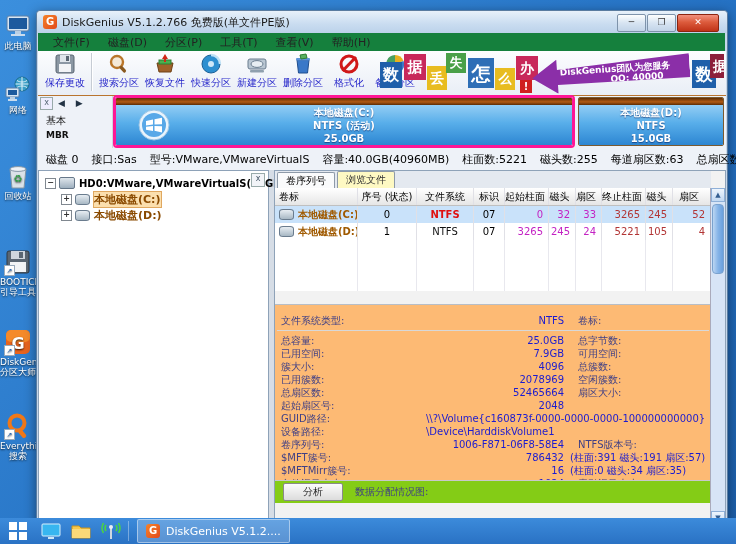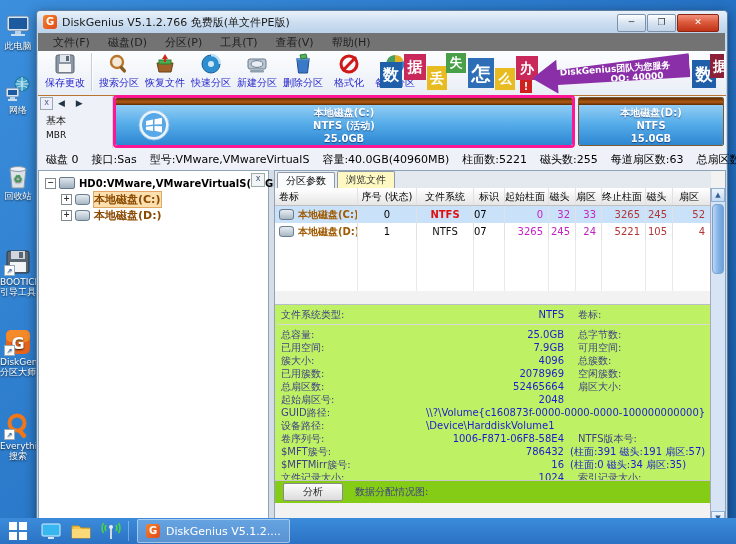--- a/index.html
+++ b/index.html
@@ -21,21 +21,21 @@
        border-radius:4px 4px 0 0;display:flex;align-items:center;padding-left:6px;}
   .appico{width:14px;height:14px;background:linear-gradient(135deg,#f5832a,#e2491c);border-radius:3px;
        color:#fff;font-weight:bold;font-size:10px;line-height:14px;text-align:center;margin-right:5px;}
   .title{font-size:11px;color:#1a1a1a;}
   .winbtns{position:absolute;right:8px;top:3px;display:flex;}
   .wbtn{width:27px;height:16px;border:1px solid #7e93ab;border-radius:2px;margin-left:1px;
        background:linear-gradient(180deg,#fdfefe,#d7e4f2 50%,#c2d4e8);
        font-size:9px;line-height:14px;text-align:center;color:#333;}
   .wbtn.close{width:40px;background:linear-gradient(180deg,#f2917e,#dc5b3c 45%,#c03318);border-color:#8c2410;color:#fff;}
   
-  .menubar{position:absolute;left:1px;top:22px;right:2px;height:18px;background:#737373;border-bottom:1px solid #a21caf;
+  .menubar{position:absolute;left:1px;top:22px;right:2px;height:18px;background:#15803d;border-bottom:1px solid #a21caf;
        display:flex;align-items:center;padding-left:6px;}
   .menu{padding:0 9px;font-size:11px;color:#222;}
   .toolbar{position:absolute;left:1px;top:40px;right:1px;height:44px;
        background:linear-gradient(180deg,#fcfdfe,#e9eef6);border-bottom:1px solid #b9742f;display:flex;align-items:flex-start;padding-left:4px;}
   .tbtn{width:46px;height:42px;display:flex;flex-direction:column;align-items:center;justify-content:flex-start;padding-top:2px;}
   .tbtn svg{width:22px;height:22px;display:block;}
   .tlabel{font-size:10px;color:#1f1fc8;white-space:nowrap;margin-top:1px;}
   .tsep{width:1px;height:38px;margin:2px 3px 0 3px;background:#c6ccd4;border-right:1px solid #fff;}
   
   .ad{position:absolute;right:2px;top:1px;width:344px;height:42px;overflow:hidden;}
@@ -44,21 +44,21 @@
        clip-path:polygon(0 50%,16% 0,16% 30%,100% 8%,100% 78%,16% 74%,16% 100%);
        transform:rotate(-4deg);color:#fff;}
   .arrow .a1{position:absolute;left:28px;top:7px;font-size:9px;font-weight:bold;white-space:nowrap;}
   .arrow .a2{position:absolute;left:78px;top:18px;font-size:9px;font-weight:bold;}
   
   .diskstrip{position:absolute;left:1px;top:85px;right:1px;height:52px;background:#eef2f8;display:flex;}
   .navpanel{width:74px;position:relative;border-right:1px solid #d0d6de;}
   .navx{position:absolute;left:2px;top:1px;width:11px;height:11px;border:1px solid #9aa;font-size:8px;line-height:9px;text-align:center;color:#567;background:#eef;}
   .navarrows{position:absolute;left:20px;top:2px;font-size:9px;color:#234;letter-spacing:4px;}
   .navbasic{position:absolute;left:8px;top:18px;font-size:10px;color:#111;}
-  .navmbr{position:absolute;left:8px;top:34px;font-size:9px;color:#111;}
+  .navmbr{position:absolute;left:8px;top:34px;font-size:9px;color:#111;font-weight:bold;}
   .bars{flex:1;display:flex;padding:1px 2px 2px 2px;gap:5px;}
   .pbar{position:relative;border-radius:2px;overflow:hidden;border:1px solid #7a5a30;}
   .pbar .cap{height:7px;background:linear-gradient(180deg,#5c2c04,#b25a12 55%,#5c2c04);}
   .pbar .body{position:absolute;top:7px;left:0;right:0;bottom:0;
        background:linear-gradient(180deg,#93cdf4 0%,#58aeea 45%,#2d86d2 100%);
        display:flex;flex-direction:column;align-items:center;justify-content:center;
        color:#fff;font-weight:bold;font-size:10px;line-height:13px;text-shadow:0 1px 1px rgba(0,20,80,.55);}
   .pbar.sel{box-shadow:0 0 0 2px #ff1695;border-color:#ff1695;}
   .pbar.c{flex:76;}
   .pbar.d{flex:24;}
@@ -90,38 +90,38 @@
   
   .tbl{position:absolute;left:0;top:17px;right:14px;background:#fff;}
   .hrow,.row{display:flex;height:17px;line-height:17px;font-size:10px;}
   .hrow{background:linear-gradient(180deg,#ffffff,#e6e6e6);border-bottom:1px solid #c0c0c0;color:#000;}
   .hrow>div,.row>div{border-right:1px solid #e0e0e6;overflow:hidden;white-space:nowrap;}
   .hrow>div{text-align:center;}
   .c0{width:83px;display:flex;align-items:center;padding-left:4px;box-sizing:border-box;}
   .hrow .c0{display:block;text-align:left;padding-left:4px;}
   .c1{width:58px;text-align:center;}
   .c2{width:56px;text-align:center;}
-  .c3{width:30px;text-align:left;}
+  .c3{width:30px;text-align:center;}
   .c4{width:44px;text-align:right;padding-right:5px;box-sizing:border-box;}
   .c5{width:27px;text-align:right;padding-right:5px;box-sizing:border-box;}
   .c6{width:26px;text-align:right;padding-right:5px;box-sizing:border-box;}
   .c7{width:44px;text-align:right;padding-right:5px;box-sizing:border-box;}
   .c8{width:27px;text-align:right;padding-right:5px;box-sizing:border-box;}
   .c9{flex:1;text-align:right;padding-right:5px;box-sizing:border-box;}
   .row.sel{background:#c9e2fa;}
   .vlabel{color:#a05a00;font-weight:bold;}
   .fsred{color:#e01010;font-weight:bold;}
   .fsblk{color:#111;}
   .stc{color:#c322c3;}
   .enc{color:#b23535;}
   .emptyrows{display:flex;height:51px;background:#fff;}
   .emptyrows>div{border-right:1px solid #e8e8ee;}
   
-  .details{position:absolute;left:0;top:133px;right:14px;bottom:44px;background:#bef264;border-top:1px solid #b8bec6;
-       font-size:10px;padding-top:3px;overflow:hidden;}
+  .details{position:absolute;left:0;top:133px;right:14px;bottom:44px;background:#fdba74;border-top:1px solid #b8bec6;
+       font-size:10px;padding-top:9px;overflow:hidden;}
   .drow{display:flex;height:13px;line-height:13px;padding-left:6px;white-space:nowrap;}
   .dl{width:145px;color:#3f3f85;flex:none;}
   .dv{width:138px;color:#1b1bd0;text-align:right;flex:none;}
   .drow.long .dv{width:auto;text-align:left;}
   .ds{color:#1b1bd0;margin-left:6px;}
   .dl2{color:#3f3f85;margin-left:14px;}
   .dsep{height:1px;background:#d8d8d8;margin:3px 2px 3px 2px;}
   
   .analyzerow{position:absolute;left:0;right:14px;bottom:22px;height:22px;background:#84cc16;border-top:1px solid #c8c8c8;
        display:flex;align-items:center;padding-left:8px;}
@@ -393,21 +393,21 @@
         <div class="trow child">
           <span class="exp">+</span>
           <span class="volico"></span>
           <span class="titem">本地磁盘(D:)</span>
         </div>
       </div>
       <div class="splitter"></div>
 
       <div class="rpanel">
         <div class="tabs">
-          <span class="tab act">分区参数</span>
+          <span class="tab act">卷序列号</span>
           <span class="tab inact">浏览文件</span>
         </div>
 
         <div class="tbl">
           <div class="hrow">
             <div class="c0">卷标</div>
             <div class="c1">序号 (状态)</div>
             <div class="c2">文件系统</div>
             <div class="c3">标识</div>
             <div class="c4">起始柱面</div>

